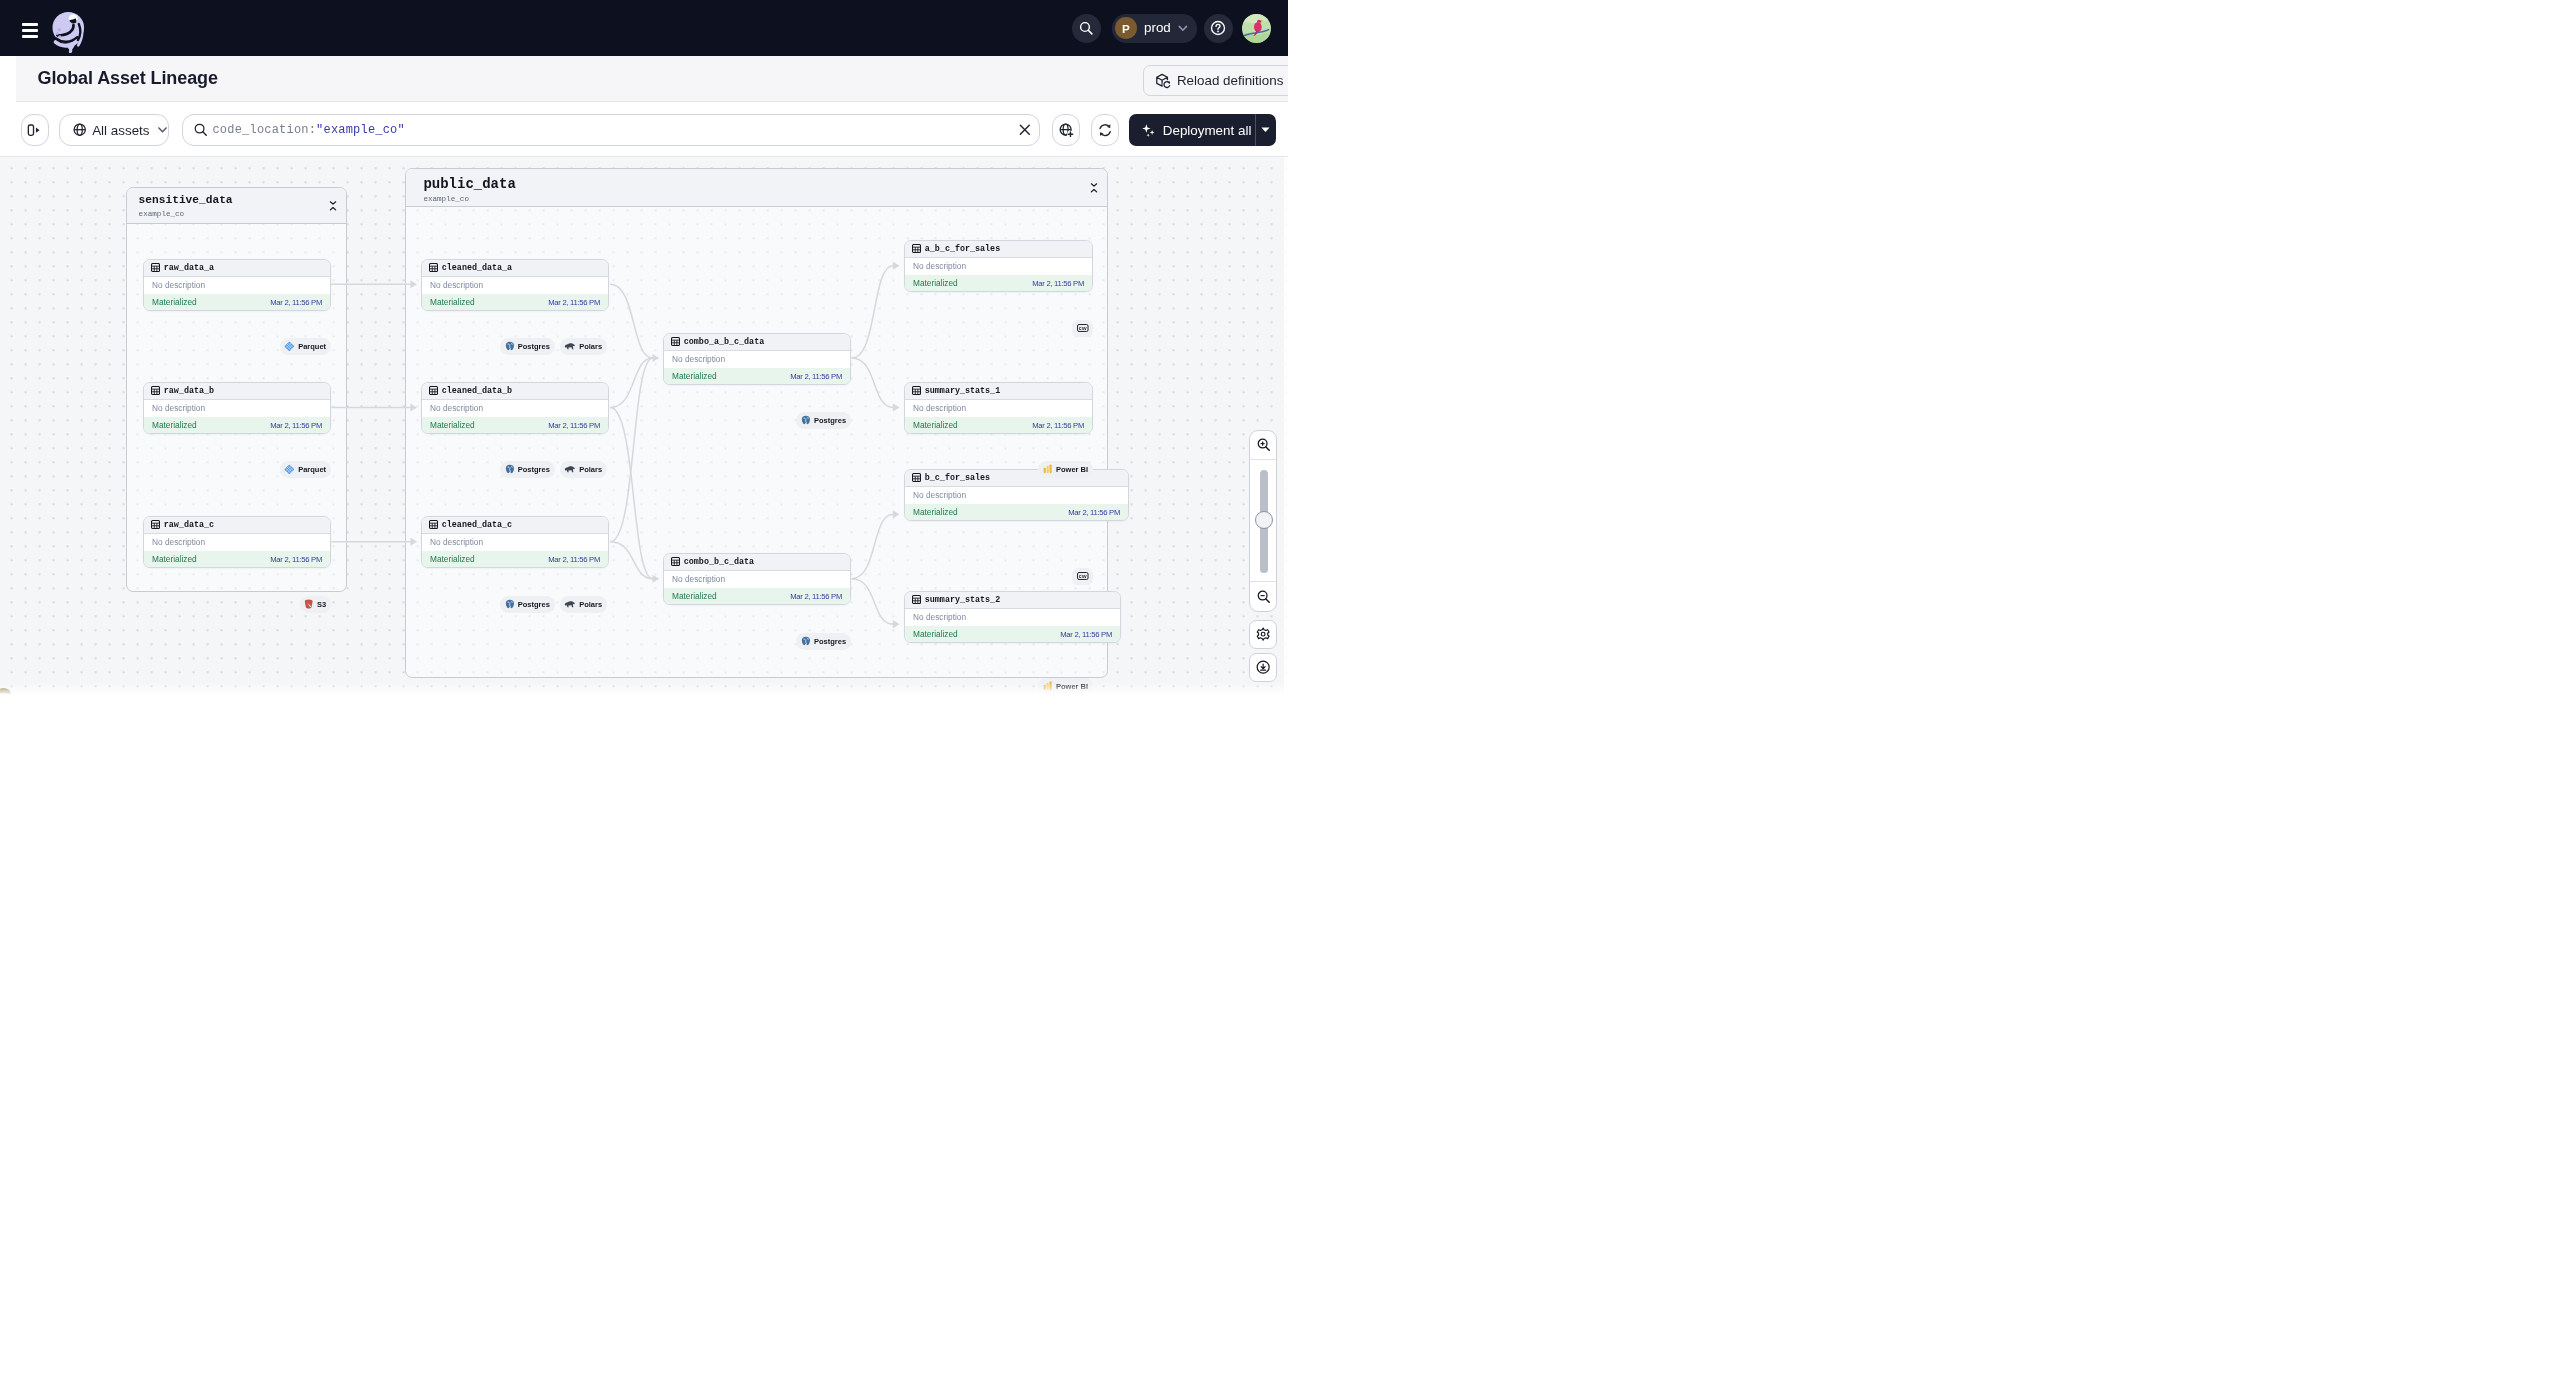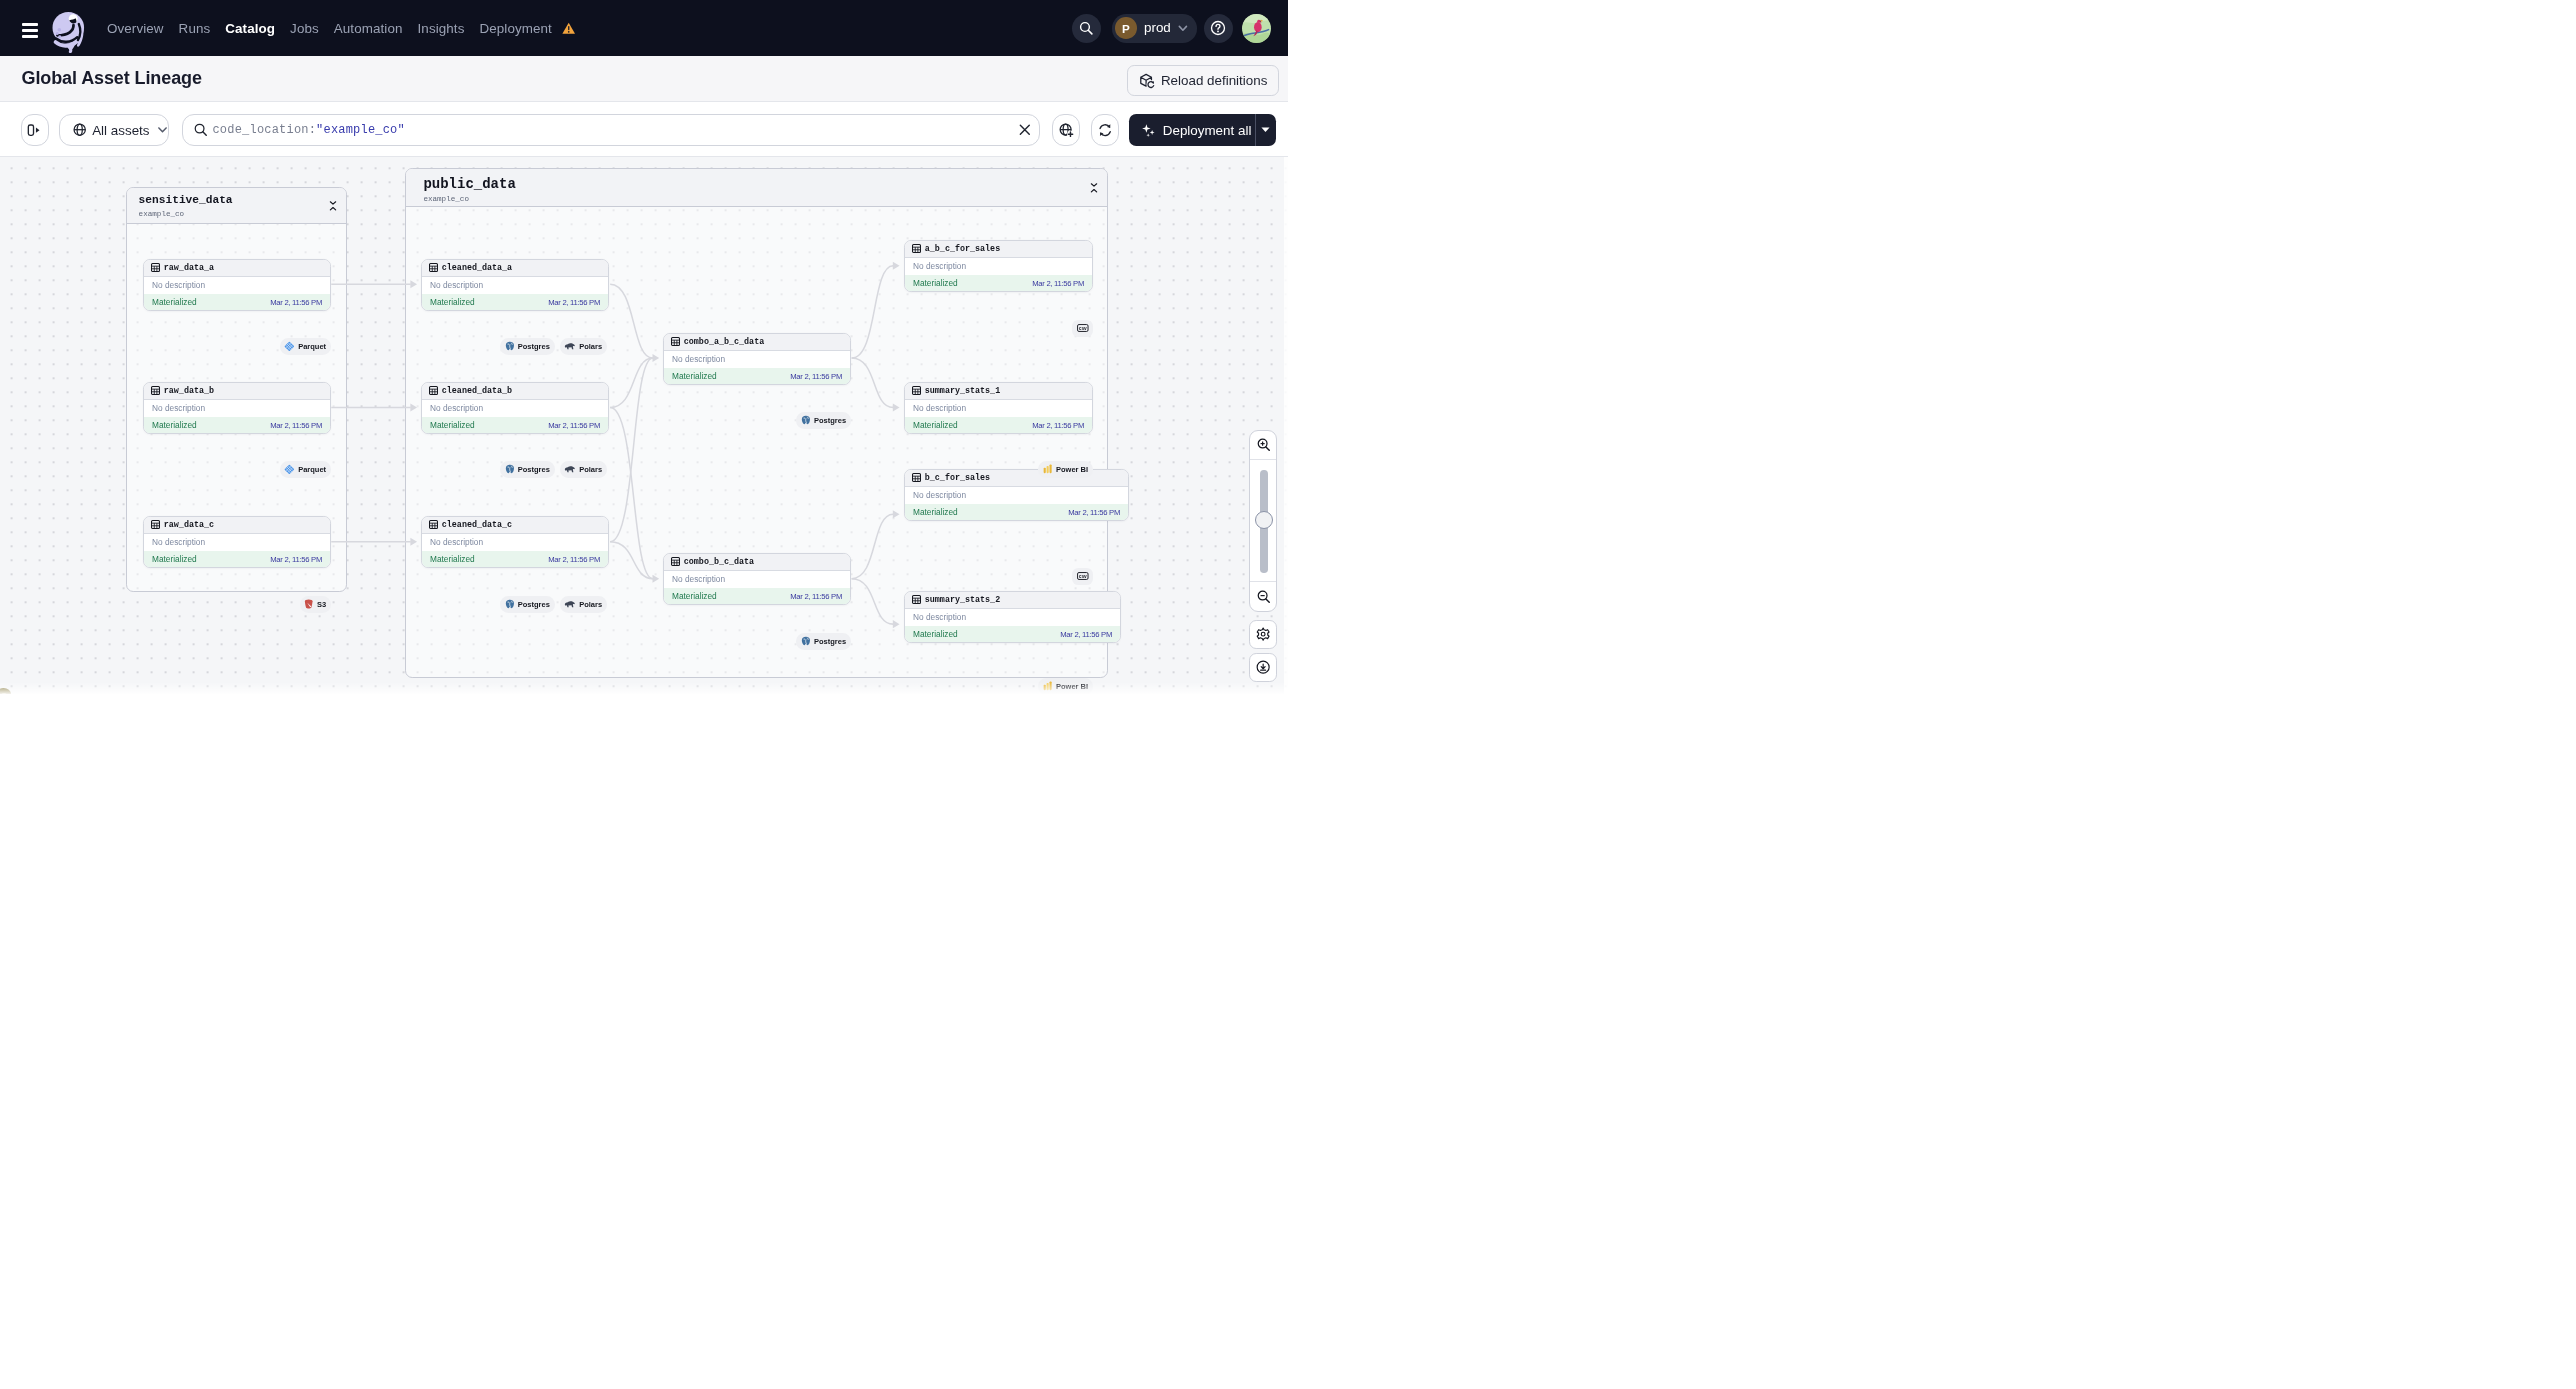--- a/index.html
+++ b/index.html
@@ -6,21 +6,21 @@
   html,body { width:1288px; height:695px; overflow:hidden; }
   body { font-family:"Liberation Sans", sans-serif; position:relative; background:#fff; }
   .abs { position:absolute; }
   
   #nav { position:absolute; left:0; top:0; width:1288px; height:56px; background:#0D101E; }
   #burger span { position:absolute; left:21.5px; width:16px; height:2.9px; background:#fff; border-radius:0.9px; }
   #navitems { position:absolute; left:107px; top:0; height:56px; display:flex; align-items:center; gap:15px; }
   #navitems .ni { font-size:13.4px; font-weight:500; color:#9BA2B4; letter-spacing:0.1px; }
   #navitems .ni.active { color:#FFFFFF; font-weight:700; }
   
-  #header { position:absolute; left:0; top:56px; width:1288px; height:46px; background:#F6F6F8; border-bottom:0.9px solid #E4E6EB; }
+  #header { position:absolute; left:16px; top:56px; width:1288px; height:46px; background:#F6F6F8; border-bottom:0.9px solid #E4E6EB; }
   #header h1 { position:absolute; left:21.5px; top:11.6px; font-size:18px; font-weight:700; color:#181B2B; letter-spacing:-0.1px; }
   #reloadBtn { position:absolute; right:9px; top:9px; height:31px; width:152px; border:0.9px solid #D2D5DD; border-radius:7.2px; display:flex; align-items:center; justify-content:center; gap:6.3px; font-size:13.4px; font-weight:500; color:#1E2230; }
   
   #toolbar { position:absolute; left:0; top:102px; width:1288px; height:55px; background:#fff; border-bottom:0.9px solid #E4E6EB; }
   .tbtn { position:absolute; top:12px; height:32px; background:#fff; border:0.9px solid #D2D5DD; border-radius:12px; display:flex; align-items:center; justify-content:center; }
   
   #canvas { position:absolute; left:0; top:157px; width:1288px; height:537px; overflow:hidden;
     background-color:#F5F6F8;
     background-image:radial-gradient(circle, #D6D7DC 1.1px, rgba(214,215,220,0) 1.2px);
     background-size:14px 14px; background-position:4.6px 4.3px; }
@@ -55,34 +55,20 @@
     <path d="M4 33.8 C10.8 39.6 21.2 39.1 28.2 32.5" stroke="#CDC9F1" stroke-width="4.4" fill="none" stroke-linecap="round"></path>
     <path d="M19 39.5 C21 41.2 21.5 42.8 20.5 44.5" stroke="#CDC9F1" stroke-width="3.4" fill="none" stroke-linecap="round"></path>
     <path d="M24 14.8 C24.4 20.8 18.5 26.2 6 26.2" stroke="#0D101E" stroke-width="3.1" fill="none" stroke-linecap="round"></path>
     <path d="M30 13.5 C32.3 19 32.3 26 29 31.5" stroke="#0D101E" stroke-width="2.6" fill="none" stroke-linecap="round"></path>
     <circle cx="23.7" cy="7.4" r="5" fill="#fff"></circle>
     <path d="M19.4 9.2 a4.7 4.7 0 0 0 7.8 2.3 c0.3-1.5 0-3.1-0.9-4.4 c-1.6 1.7-4 1.1-6.9 2.1 Z" fill="#0D101E"></path>
     <circle cx="8.1" cy="20" r="2" fill="#B9B3E8"></circle>
     <circle cx="5.8" cy="24.2" r="1.7" fill="#B9B3E8"></circle>
     <circle cx="8.6" cy="27.6" r="1.6" fill="#B9B3E8"></circle>
   </svg>
-  <div id="navitems">
-    <span class="ni">Overview</span>
-      <span class="ni">Runs</span>
-      <span class="ni active">Catalog</span>
-      <span class="ni">Jobs</span>
-      <span class="ni">Automation</span>
-      <span class="ni">Insights</span>
-      <span class="ni">Deployment</span>
-    <svg class="icon" width="13.4" height="12.5" viewBox="0 0 15 14" style="margin-left:-5.4px">
-        <path d="M7.5 0.8 L14.6 13.2 H0.4 Z" fill="#F2A33C"></path>
-        <rect x="6.8" y="4.6" width="1.5" height="4.6" rx="0.7" fill="#171A27"></rect>
-        <circle cx="7.55" cy="11" r="0.95" fill="#171A27"></circle>
-      </svg>
-  </div>
 
   <div class="abs" style="left:1072px;top:14px;width:29px;height:29px;border-radius:50%;background:#252A3B"></div>
   <svg class="abs icon" style="left:1079px;top:21px" width="14.3" height="14.3" viewBox="0 0 16 16">
       <circle cx="6.7" cy="6.7" r="4.9" fill="none" stroke="#fff" stroke-width="1.6"></circle>
       <line x1="10.4" y1="10.4" x2="14.4" y2="14.4" stroke="#fff" stroke-width="1.8" stroke-linecap="round"></line>
     </svg>
   <div class="abs" style="left:1112px;top:14px;width:85px;height:29px;border-radius:14.3px;background:#232838"></div>
   <div class="abs" style="left:1115px;top:17.4px;width:21.5px;height:21.5px;border-radius:50%;background:#7A5A2E;color:#fff;font-size:11.6px;font-weight:700;display:flex;align-items:center;justify-content:center">P</div>
   <div class="abs" style="left:1144px;top:19.7px;color:#fff;font-size:13.4px;font-weight:500">prod</div>
   <svg class="abs icon" style="left:1178px;top:24.6px" width="9.8" height="7.2" viewBox="0 0 11 8">

